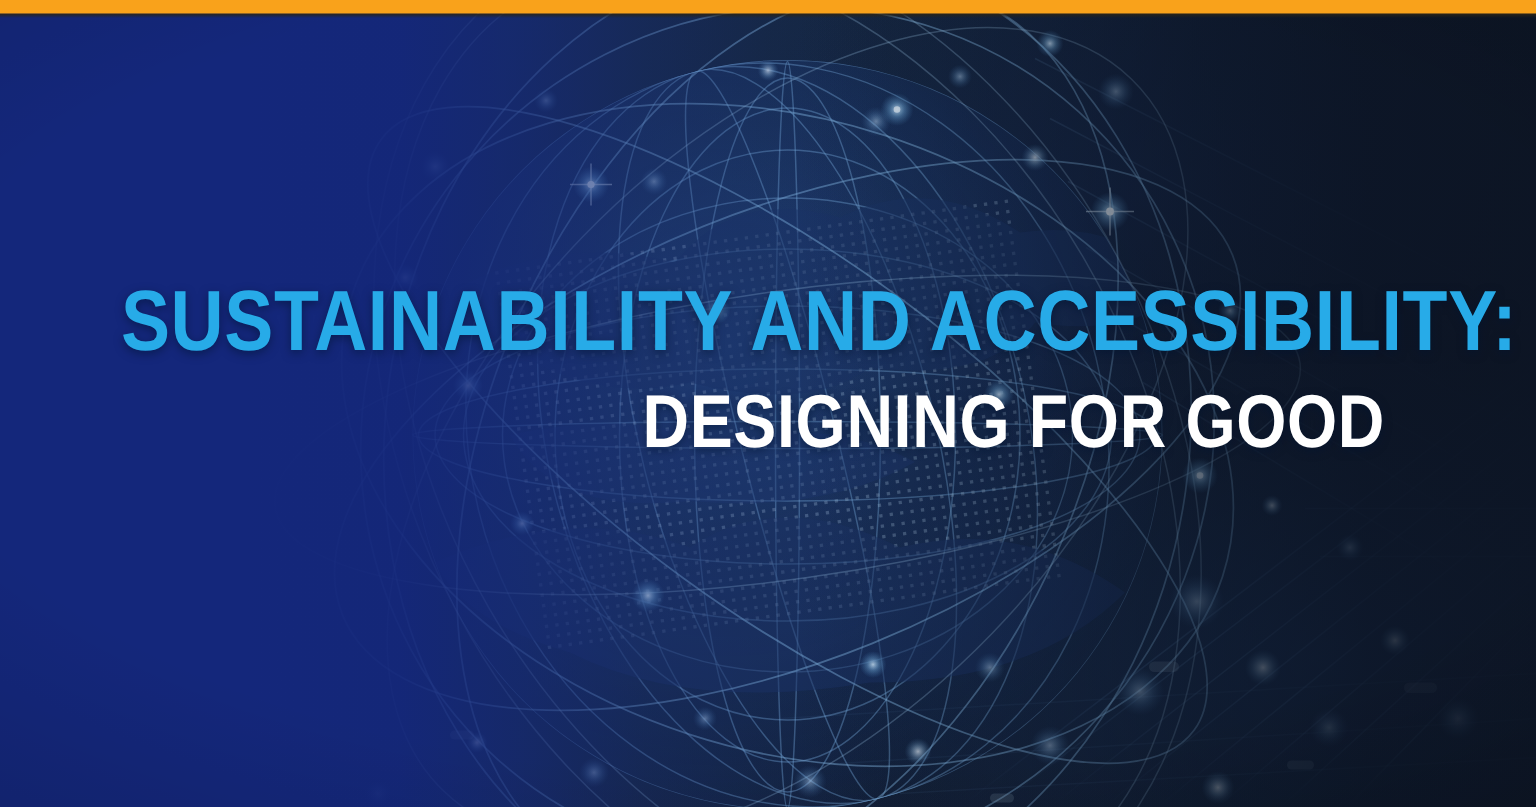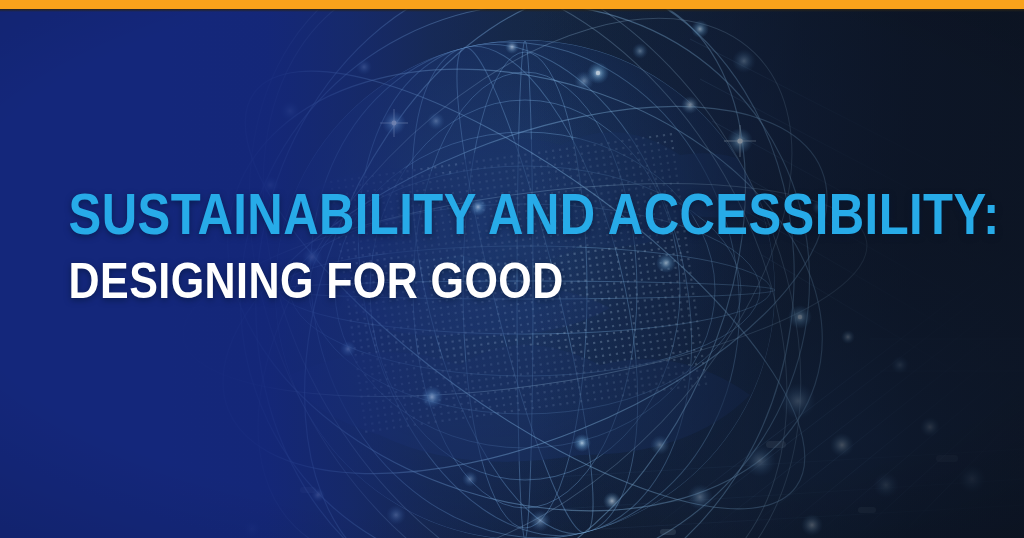--- a/index.html
+++ b/index.html
@@ -98,25 +98,25 @@
 
   
   #bg-vignette {
     background: radial-gradient(ellipse 120% 110% at 50% 45%,
       rgba(0,0,0,0) 46%, rgba(0,0,0,.18) 78%, rgba(0,0,0,.34) 100%);
   }
 
   
   #title-block {
     position: absolute;
-    left: 0;
+    left: 12px;
     top: 186px;
     width: 980px;
     z-index: 30;
-    text-align: left;
+    text-align: right;
     user-select: none;
   }
   .headline {
     display: block;
     margin: 0;
     font-family: "Liberation Sans Narrow", "Liberation Sans", sans-serif;
     font-weight: 700;
     text-transform: uppercase;
     letter-spacing: .5px;
     white-space: nowrap;

